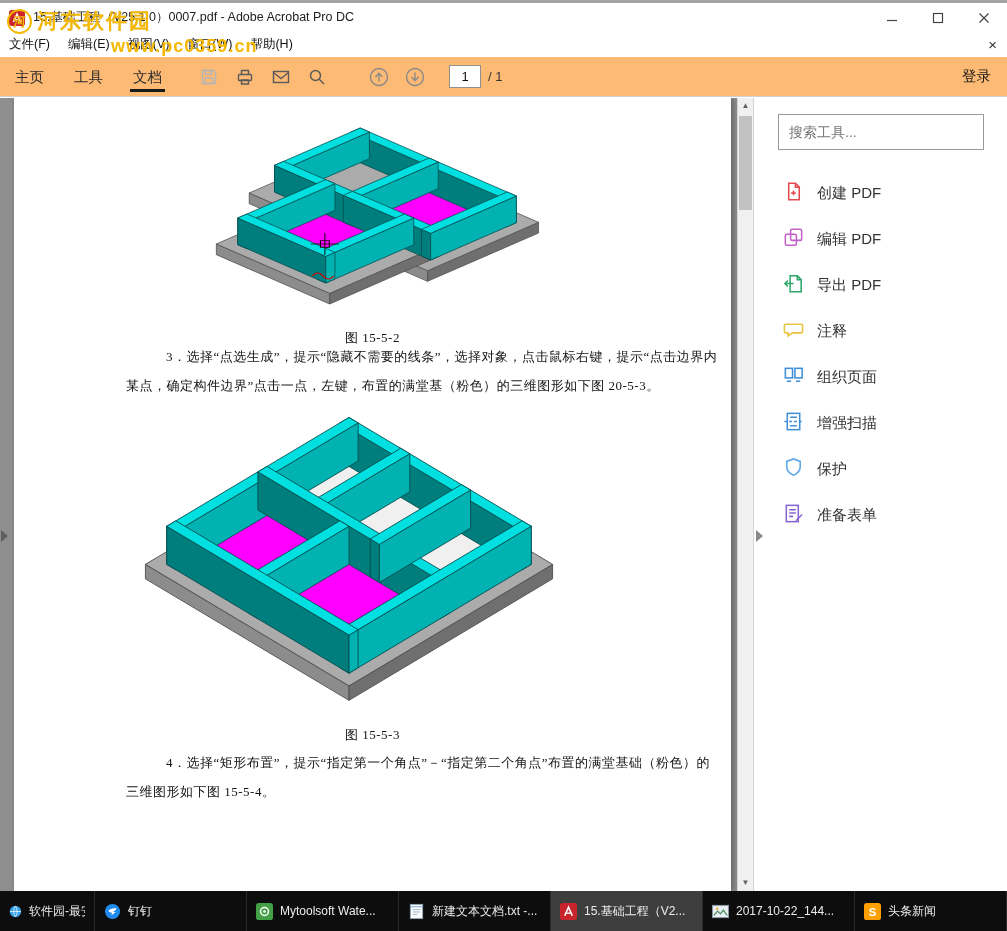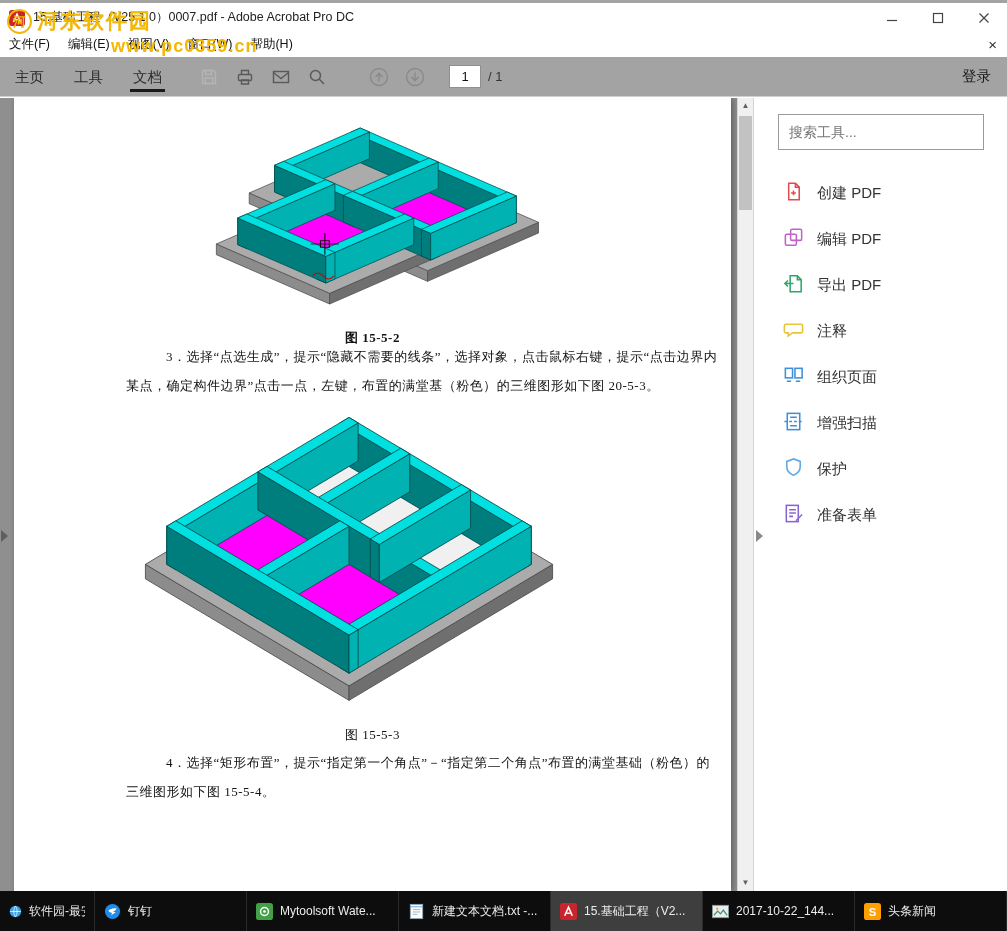--- a/index.html
+++ b/index.html
@@ -14,21 +14,21 @@
   .win-controls { margin-left:auto; display:flex; height:29px; }
   .win-btn { width:46px; height:29px; display:flex; align-items:center; justify-content:center; }
 
   
   .menubar { position:absolute; top:32px; left:0; right:0; height:25px; background:#fff;
              display:flex; align-items:center; padding-left:0; font-size:12.5px; color:#111; }
   .menu-item { padding:0 9px; line-height:25px; }
   .menu-close { margin-left:auto; margin-right:10px; font-size:15px; color:#333; line-height:25px; }
 
   
-  .toolbar { position:absolute; top:57px; left:0; right:0; height:40px; background:#a3a3a3;
+  .toolbar { position:absolute; top:57px; left:0; right:0; height:40px; background:#fdba74;
              border-bottom:1px solid #cfcfcf; display:flex; align-items:center; }
   .tab { font-size:14.5px; color:#2b2b2b; padding:0 15px; height:40px; line-height:40px; position:relative; }
   .tab.active::after { content:''; position:absolute; left:12px; right:12px; bottom:5px; height:3px; background:#1a1a1a; }
   .tb-icons { display:flex; margin-left:14px; }
   .tb-btn { width:36px; height:36px; display:flex; align-items:center; justify-content:center; }
   .tb-nav { display:flex; margin-left:26px; }
   .page-box { margin-left:16px; width:32px; height:23px; text-align:center; font-size:13px;
               border:1px solid #8f8f8f; background:#fff; color:#111; }
   .page-total { margin-left:7px; font-size:13px; color:#333; }
   .signin { margin-left:auto; margin-right:16px; font-size:14.5px; color:#1a1a1a; }
@@ -224,21 +224,21 @@
           <polygon points="-28.6,186.5 -39.0,192.5 -39.0,152.5 -28.6,146.5" fill="#00b2b2" stroke="#054d4d" stroke-width="1"></polygon>
           <polygon points="-128.2,89.0 -28.6,146.5 -39.0,152.5 -138.6,95.0" fill="#00e0e0" stroke="#054d4d" stroke-width="1"></polygon>
           <g stroke="#111" stroke-width="1.2" fill="none">
             <line x1="-56" y1="134" x2="-24" y2="134"></line>
             <line x1="-40" y1="118" x2="-40" y2="150"></line>
             <rect x="-45" y="129" width="10" height="10"></rect>
           </g>
           <path d="M-54 182 q6 -9 12 0 t12 0" stroke="#d40000" stroke-width="1.6" fill="none"></path>
         </svg>
 
-      <div class="p-caption" style="top:231px;font-weight:bold;">图 15-5-2</div>
+      <div class="p-caption" style="top:231px;">图 15-5-2</div>
 
       <div class="p-line" style="left:152px; top:250px;">3．选择“点选生成”，提示“隐藏不需要的线条”，选择对象，点击鼠标右键，提示“点击边界内</div>
       <div class="p-line" style="left:112px; top:279px;">某点，确定构件边界”点击一点，左键，布置的满堂基（粉色）的三维图形如下图 20-5-3。</div>
 
       <svg id="fig2-svg" class="fig" style="left:128px; top:314px;" width="414" height="292" viewBox="-236 -48 472 322" preserveAspectRatio="none">
           <polygon points="-232.1,136.0 0.0,270.0 0.0,254.0 -232.1,120.0" fill="#8c8c8c" stroke="#4f4f4f" stroke-width="1"></polygon>
           <polygon points="232.1,136.0 0.0,270.0 0.0,254.0 232.1,120.0" fill="#6f6f6f" stroke="#4f4f4f" stroke-width="1"></polygon>
           <polygon points="0.0,-14.0 232.1,120.0 0.0,254.0 -232.1,120.0" fill="#ababab" stroke="#4f4f4f" stroke-width="1"></polygon>
           <polygon points="0.0,11.0 48.5,39.0 -34.6,87.0 -83.1,59.0" fill="#f0f0f0" stroke="#9adada" stroke-width="1"></polygon>
           <polygon points="58.9,45.0 117.8,79.0 34.6,127.0 -24.2,93.0" fill="#f0f0f0" stroke="#9adada" stroke-width="1"></polygon>

